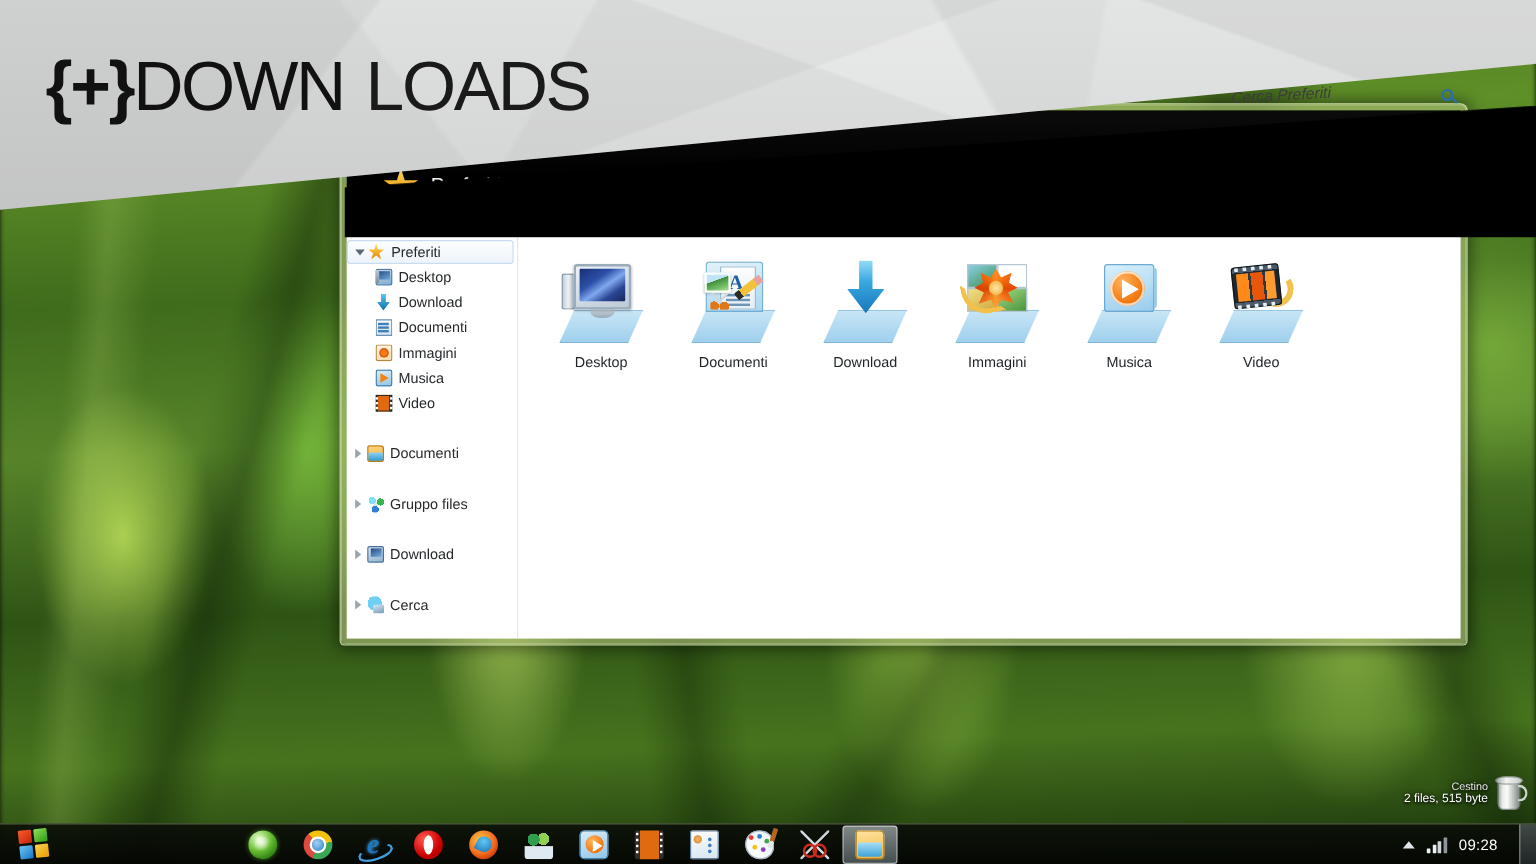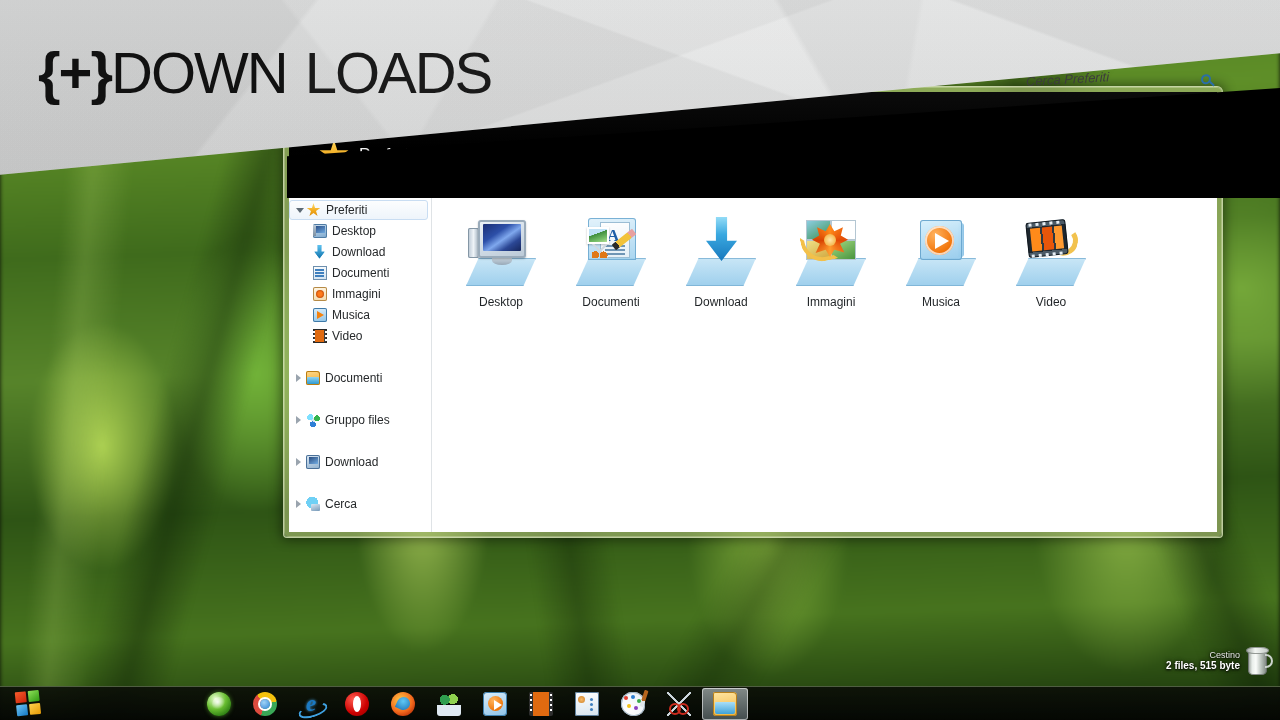--- a/index.html
+++ b/index.html
@@ -42,21 +42,21 @@
 
   
   #recycle-gadget {
     position: absolute; right: 8px; bottom: 44px;
     display: flex; align-items: center; gap: 6px;
     text-align: right; color: #fff;
     text-shadow: 0 1px 2px rgba(0,0,0,.95), 0 0 4px rgba(0,0,0,.9);
   }
   #recycle-gadget .rg-text { line-height: 1.15; }
   #recycle-gadget .rg-title { font-size: 9px; color: #e6e6e6; }
-  #recycle-gadget .rg-sub { font-size: 10px; font-weight: bold; color: #fff; }
+  #recycle-gadget .rg-sub { font-size: 10px; font-weight: normal; color: #fff; }
   .bin-icon {
     width: 26px; height: 30px; position: relative; flex: 0 0 auto;
   }
   .bin-icon .body {
     position: absolute; left: 2px; top: 5px; width: 19px; height: 24px;
     background: linear-gradient(90deg,#8d948f 0%,#e9eeea 22%,#fafcfa 42%,#b9c1bb 70%,#777e79 100%);
     border-radius: 3px 3px 5px 5px;
     box-shadow: inset 0 0 0 1px rgba(90,96,92,.7);
   }
   .bin-icon .lid {
@@ -917,15 +917,26 @@
       <div class="tb-item">
         <span class="tbi tbi-paint"></span>
       </div>
       <div class="tb-item">
         <span class="tbi tbi-snip"></span>
       </div>
       <div class="tb-item active">
         <span class="tbi tbi-explorer"></span>
       </div>
     </div>
+    <div id="tray">
+      <span class="tray-chevron"></span>
+      <span class="tray-signal">
+        <i></i>
+          <i></i>
+          <i></i>
+          <i></i>
+      </span>
+      <span id="clock">09:28</span>
+      <span id="show-desktop"></span>
+    </div>
   </div>
 
 </div>
 
 </body></html>

